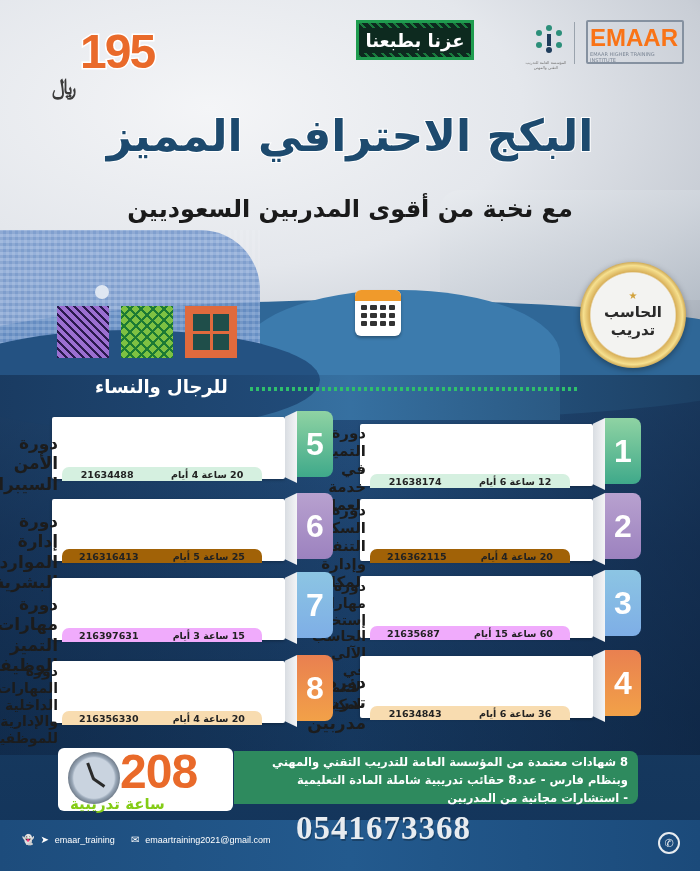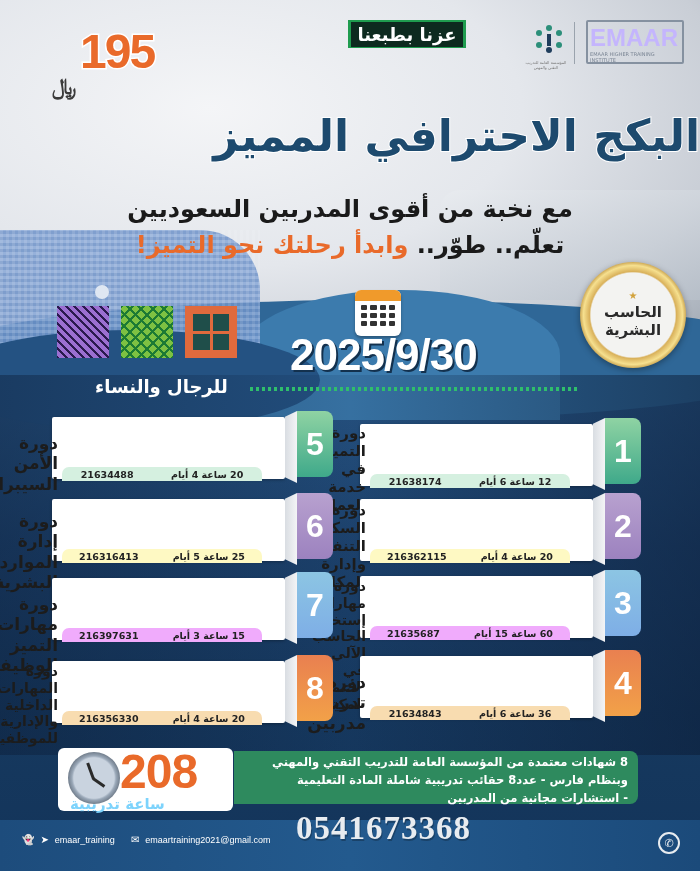--- a/index.html
+++ b/index.html
@@ -22,35 +22,35 @@
     background: #2f6797; }
   .wave2 { position: absolute; left: 240px; top: 290px; width: 320px; height: 130px; border-radius: 50% 50% 0 0;
     background: #3c7bad; }
   .wave3 { position: absolute; left: -60px; top: 330px; width: 380px; height: 100px; border-radius: 50%;
     background: #245282; }
   .dark-strip { position: absolute; left: 0; top: 375px; width: 700px; height: 380px;
     background: linear-gradient(90deg, rgba(10,25,50,.4), rgba(20,50,90,.15), rgba(10,25,50,.5)); }
 
   
   .logo-box { position: absolute; left: 586px; top: 20px; width: 98px; height: 44px; border: 2px solid #8591a0; border-radius: 2px; }
-  .logo-text { position: absolute; left: 590px; top: 24px; font-family: "Liberation Sans", sans-serif; font-weight: bold; font-size: 24px; color: #c4b5fd; letter-spacing: 0; }
+  .logo-text { position: absolute; left: 590px; top: 24px; font-family: "Liberation Sans", sans-serif; font-weight: bold; font-size: 24px; color: #f97316; letter-spacing: 0; }
   .logo-sub { position: absolute; left: 590px; top: 51px; font-size: 5px; color: #7a8594; width: 90px; }
   .logo-div { position: absolute; left: 574px; top: 22px; width: 1px; height: 42px; background: #9aa3ad; }
   .emblem { position: absolute; left: 531px; top: 22px; width: 36px; height: 36px; }
   .emblem-cap { position: absolute; left: 521px; top: 60px; width: 50px; font-size: 4px; color: #777; text-align: center; }
-  .badge-pride { position: absolute; left: 348px; top: 20px; width: 118px; height: 28px; background: #0d2a1f;
+  .badge-pride { position: absolute; left: 356px; top: 20px; width: 118px; height: 40px; background: #0d2a1f;
     border: 3px solid #1f9c4f; display: flex; align-items: center; justify-content: center;
     background-image: repeating-linear-gradient(45deg, #1a7a3d 0 2px, transparent 2px 6px); }
   .badge-pride span { background: #0d2a1f; color: #fff; font-weight: bold; font-size: 18px; padding: 2px 6px; }
 
   .price { position: absolute; left: 80px; top: 28px; font-family: "Liberation Sans", sans-serif; font-weight: 900; font-size: 48px; color: #e96a2a;
     -webkit-text-stroke: 3px #fff; paint-order: stroke fill; letter-spacing: -2px; line-height: 1; }
   .currency { position: absolute; left: 52px; top: 74px; font-weight: bold; font-size: 22px; color: #3a3a3a; }
 
-  .title { position: absolute; left: 0; right: 0; top: 110px; font-weight: bold; font-size: 44px; color: #1d4a6e;
+  .title { position: absolute; left: 0; right: 0; top: 110px; text-align: center; font-weight: bold; font-size: 44px; color: #1d4a6e;
     -webkit-text-stroke: 2px #fff; paint-order: stroke fill; direction: rtl; }
   .sub1 { position: absolute; left: 0; right: 0; top: 195px; text-align: center; font-weight: bold; font-size: 24px; color: #1a1a1a; direction: rtl; }
   .sub2 { position: absolute; left: 0; right: 0; top: 231px; text-align: center; font-weight: bold; font-size: 24px; direction: rtl; }
   .sub2 .dark { color: #1a1a1a; }
   .sub2 .orange { color: #e96a2a; }
 
   .tiles { position: absolute; left: 57px; top: 306px; display: flex; gap: 12px; }
   .tile { width: 52px; height: 52px; }
   .t-purple { background: #9b6fd1; background-image: repeating-linear-gradient(45deg, #2a1a4e 0 2px, transparent 2px 6px); }
   .t-green { background: #7dc142; background-image: repeating-linear-gradient(45deg, #1c7a34 0 2px, transparent 2px 8px), repeating-linear-gradient(-45deg, #1c7a34 0 2px, transparent 2px 8px); }
@@ -88,32 +88,32 @@
   .card .meta { position: absolute; left: 10px; width: 200px; bottom: 2px; height: 14px; border-radius: 7px 7px 0 0;
     display: flex; justify-content: space-around; align-items: center; font-size: 9.5px; font-weight: bold; color: #222; }
   .card .meta .code { direction: ltr; }
   .card .meta .dur { direction: rtl; }
 
   .c-green { background: linear-gradient(180deg, #8fd3a3, #3fa98a); }
   .c-purple { background: linear-gradient(180deg, #b8a1cf, #9c82bf); }
   .c-blue { background: linear-gradient(180deg, #8cc5e3, #7eaee6); }
   .c-orange { background: linear-gradient(180deg, #e98050, #f2a148); }
   .m-green { background: #d5f0e0; }
-  .m-purple { background: #fef9c3; }
+  .m-purple { background: #a16207; }
   .m-blue { background: #f0abfc; }
   .m-orange { background: #f8dcb0; }
 
   
   .hours-box { position: absolute; left: 58px; top: 748px; width: 175px; height: 63px; background: #fff; border-radius: 6px; }
   .clock { position: absolute; left: 68px; top: 752px; width: 52px; height: 52px; border-radius: 50%;
     background: radial-gradient(circle, #c9d3df 0 55%, #9aa8b8 60%, #6c7886 72%, #c7ccd1 80%, #8d939a 100%); }
   .clock:before { content: ""; position: absolute; left: 24px; top: 10px; width: 3px; height: 17px; background: #2a2a2a; transform-origin: bottom; transform: rotate(-20deg); }
   .clock:after { content: ""; position: absolute; left: 25px; top: 25px; width: 14px; height: 3px; background: #2a2a2a; transform: rotate(35deg); transform-origin: left; }
   .hours-num { position: absolute; left: 120px; top: 744px; font-family: "Liberation Sans", sans-serif; font-weight: 900; font-size: 48px; color: #e96a2a; letter-spacing: -1px; }
-  .hours-lbl { position: absolute; left: 70px; top: 795px; font-weight: bold; font-size: 15px; color: #7dd3fc; direction: rtl; }
+  .hours-lbl { position: absolute; left: 70px; top: 795px; font-weight: bold; font-size: 15px; color: #84cc16; direction: rtl; }
   .features { position: absolute; left: 234px; top: 751px; width: 404px; height: 53px; background: #2e8a5e; border-radius: 0 8px 8px 0;
     direction: rtl; padding: 2px 10px; }
   .features div { font-weight: bold; font-size: 11.5px; color: #fff; line-height: 18px; white-space: nowrap; }
 
   .footer-bar { position: absolute; left: 0; top: 820px; width: 700px; height: 51px; background: linear-gradient(90deg, #1d4c7c, #235a8e, #1b4a7a); }
   .phone { position: absolute; left: 296px; top: 810px; font-family: "Liberation Serif", serif; font-weight: bold; font-size: 33px; color: #e8ecf0; letter-spacing: 1px;
     text-shadow: 1px 2px 0 rgba(0,0,0,.25); }
   .wa-icon { position: absolute; left: 658px; top: 832px; width: 22px; height: 22px; border: 2px solid #e8ecf0; border-radius: 50%;
     color: #e8ecf0; font-size: 11px; display: flex; align-items: center; justify-content: center; }
   .social { position: absolute; left: 22px; top: 834px; display: flex; align-items: center; gap: 6px; font-size: 9px; color: #fff; font-family: "Liberation Sans", sans-serif; }
@@ -152,24 +152,20 @@
   </svg>
   <div class="emblem-cap">المؤسسة العامة للتدريب التقني والمهني</div>
   <div class="badge-pride">
       <span>عزنا بطبعنا</span>
     </div>
 
   <div class="currency">﷼</div>
   <div class="price">195</div>
   <div class="title">البكج الاحترافي المميز</div>
   <div class="sub1">مع نخبة من أقوى المدربين السعوديين</div>
-  <div class="sub2">
-    <span class="dark">تعلّم.. طوّر..</span>
-    <span class="orange">وابدأ رحلتك نحو التميز!</span>
-  </div>
 
   <div class="tiles">
     <div class="tile t-purple"></div>
     <div class="tile t-green"></div>
     <div class="tile t-orange">
         <i></i>
         <i></i>
         <i></i>
         <i></i>
       </div>
@@ -185,26 +181,25 @@
         <i></i>
         <i></i>
         <i></i>
         <i></i>
         <i></i>
         <i></i>
         <i></i>
         <i></i>
       </div>
   </div>
-  <div class="date">2025/9/30</div>
 
   <div class="seal">
     <span class="star">★</span>
     <span>الحاسب</span>
-    <span>البشرية</span>
+    <span>تدريب</span>
   </div>
 
   <div class="audience">للرجال والنساء</div>
   <div class="dots"></div>
 
   <div class="card" style="left:360px; top:418px;">
     <div class="body"></div>
       <div class="fold"></div>
     <div class="num c-green">1</div>
     <div class="name" style="font-size:15px; top:6px;">دورة التميز في خدمة العملاء</div>

